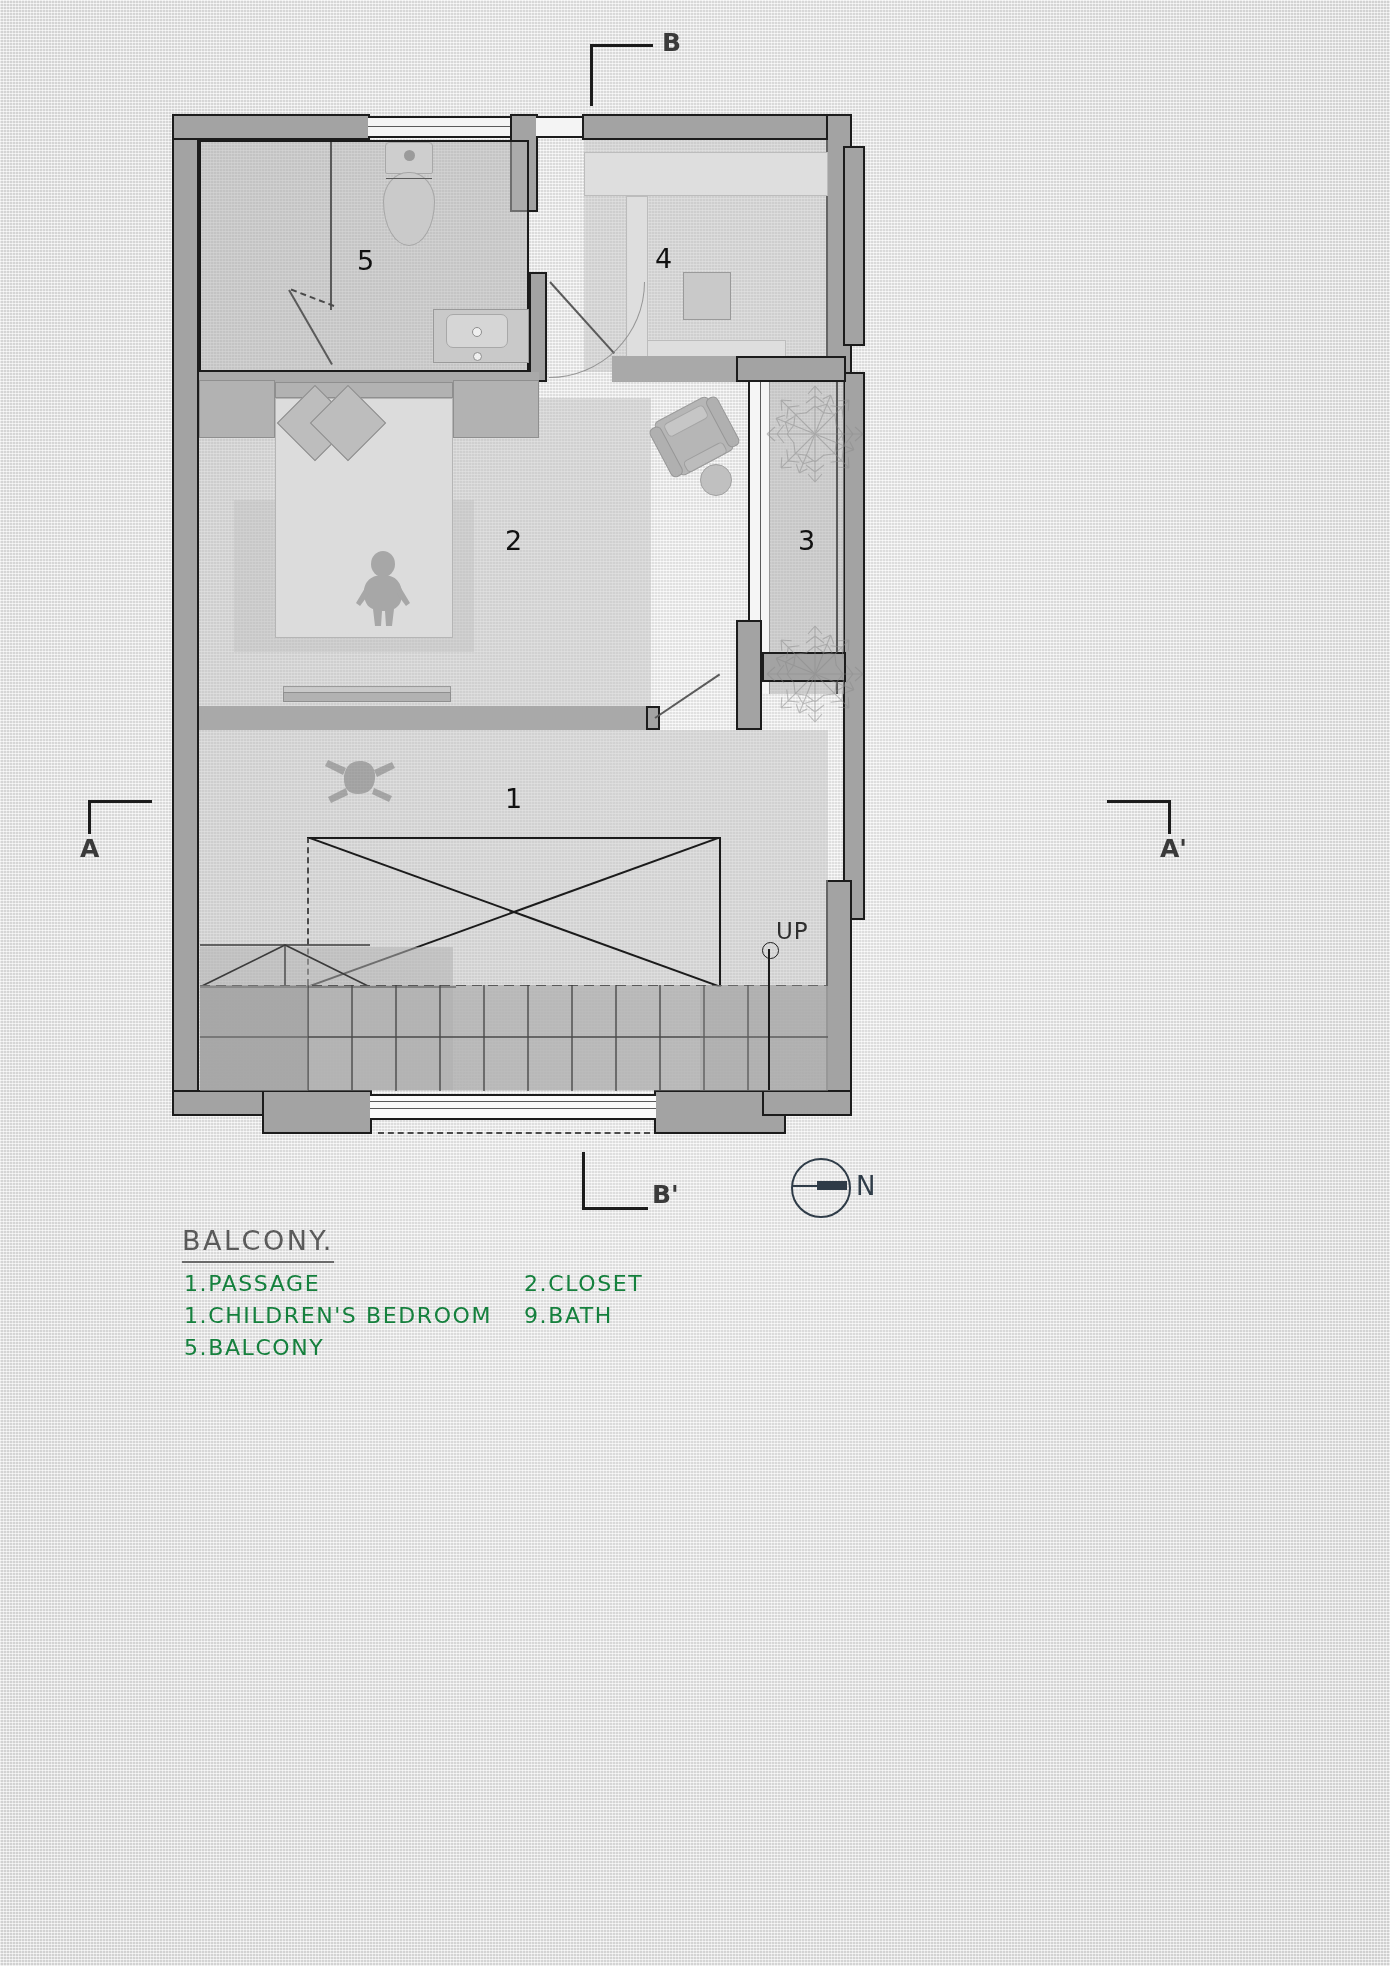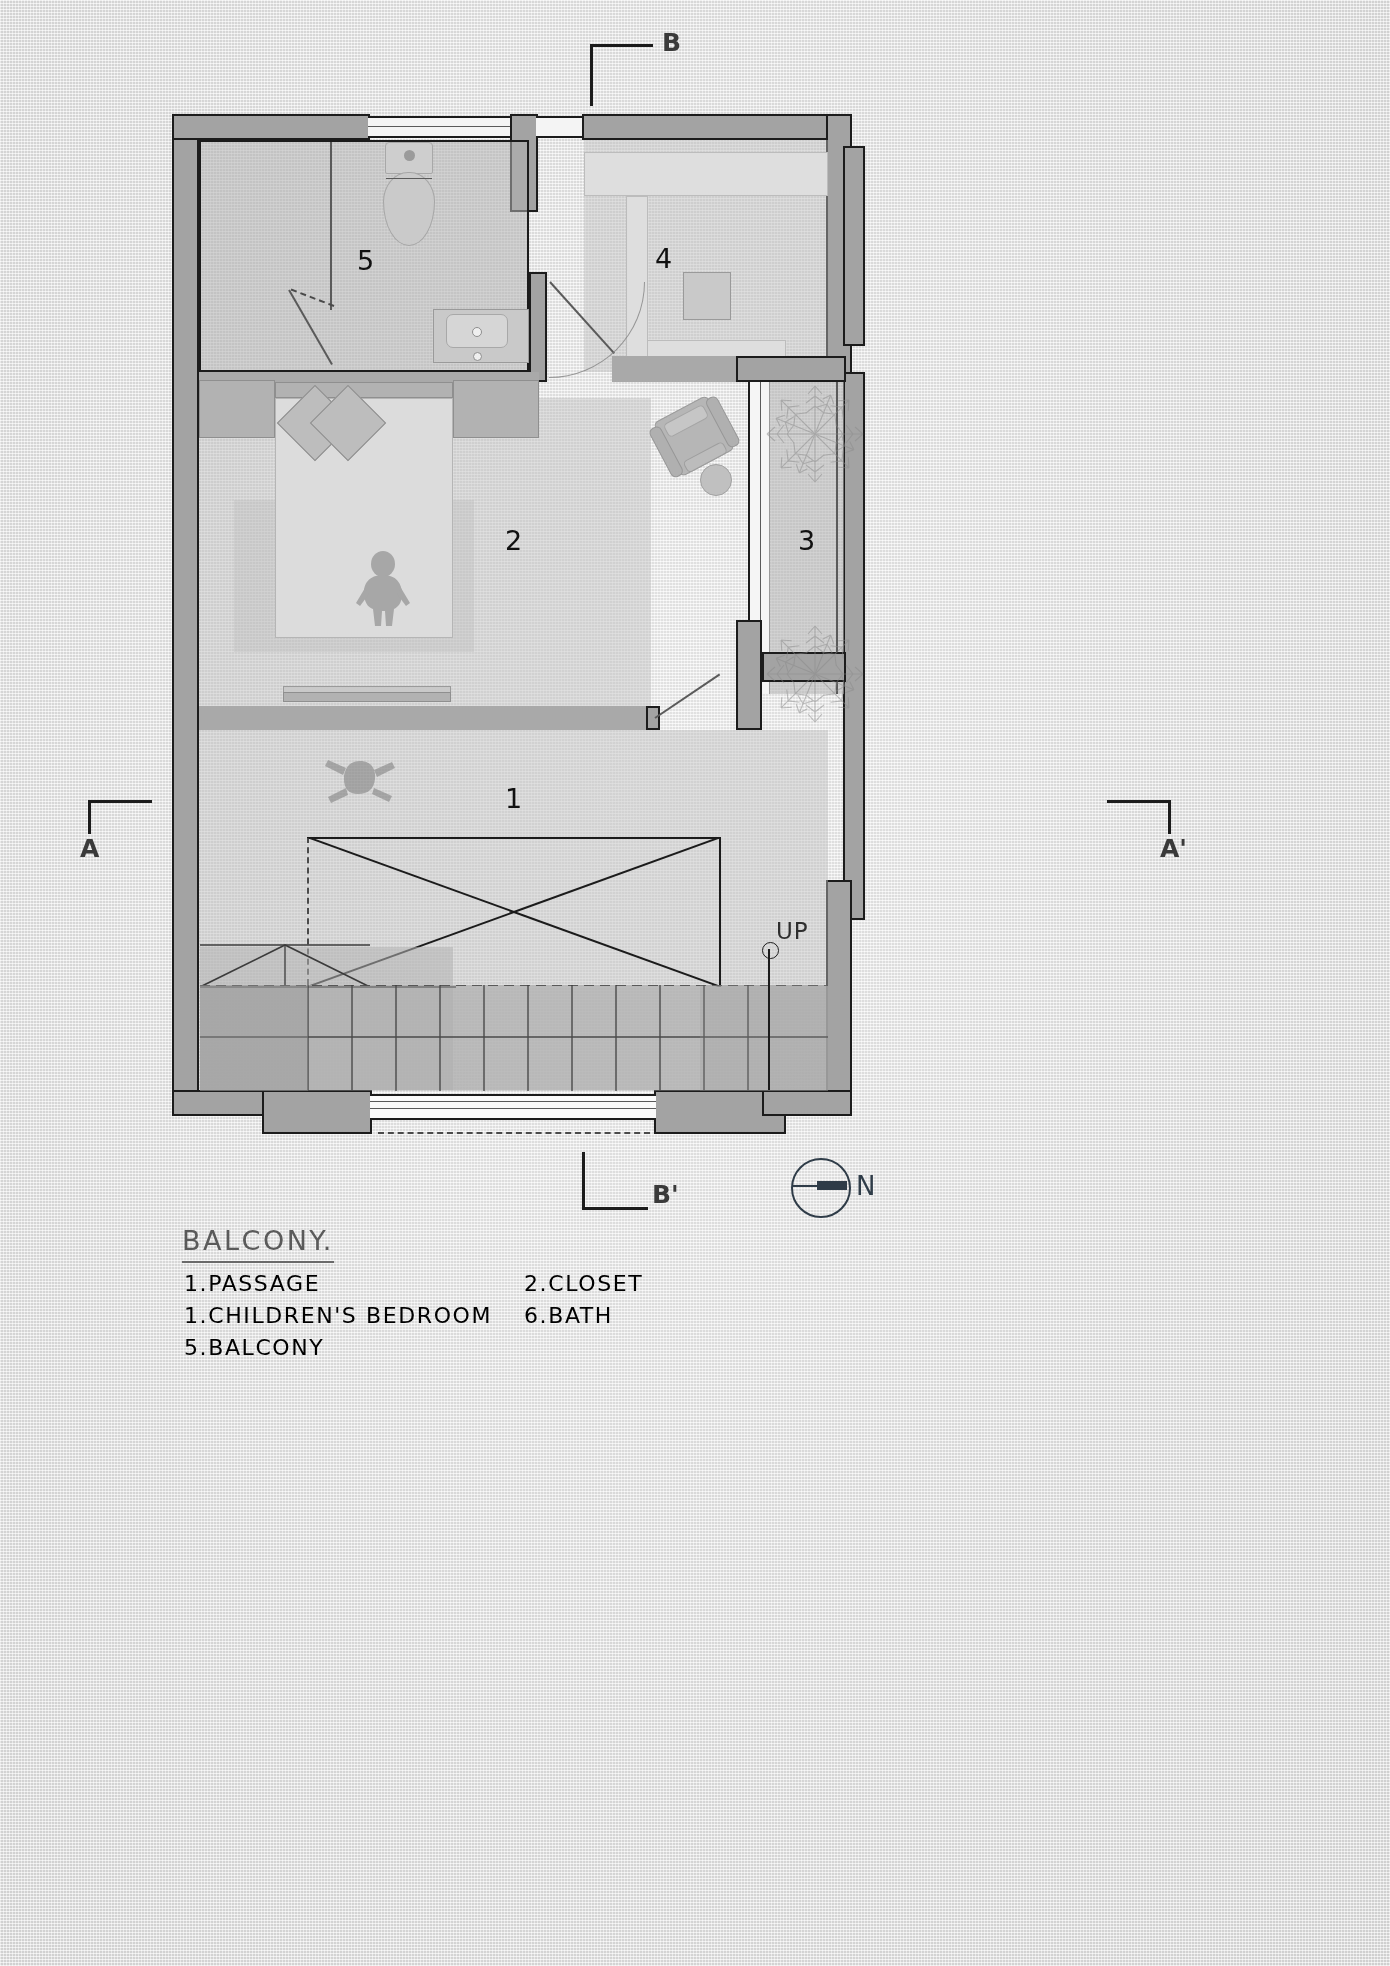--- a/index.html
+++ b/index.html
@@ -41,21 +41,21 @@
     font-family:"DejaVu Sans","Liberation Sans",sans-serif;
     font-size:36px;color:#4a4a4a;letter-spacing:4.5px;font-weight:400;
   }
   .legend-head{
     font-family:"DejaVu Sans","Liberation Sans",sans-serif;
     font-size:27px;color:#5a5a5a;letter-spacing:2.5px;
     border-bottom:2px solid #6a6a6a;display:inline-block;padding-bottom:5px;
   }
   .legend-item{
     font-family:"DejaVu Sans","Liberation Sans",sans-serif;
-    font-size:22px;color:#000000;letter-spacing:1.6px;line-height:32px;
+    font-size:22px;color:#15803d;letter-spacing:1.6px;line-height:32px;
     white-space:nowrap;
   }
   .n-label{
     font-family:"DejaVu Sans","Liberation Sans",sans-serif;
     font-size:26px;color:#2f3c48;
   }
 
   
   .furn      {background:#c9c9c9;border:1px solid #9a9a9a;box-sizing:border-box;}
   .furn-dark {background:#b2b2b2;border:1px solid #8f8f8f;box-sizing:border-box;}
@@ -366,16 +366,16 @@
   <div class="abs legend-head" style="left:182px;top:1225px;">BALCONY.</div>
 
   <div class="abs" style="left:184px;top:1268px;">
     <div class="legend-item">1.PASSAGE</div>
     <div class="legend-item">1.CHILDREN'S BEDROOM</div>
     <div class="legend-item">5.BALCONY</div>
   </div>
 
   <div class="abs" style="left:524px;top:1268px;">
     <div class="legend-item">2.CLOSET</div>
-    <div class="legend-item">6.BATH</div>
+    <div class="legend-item">9.BATH</div>
   </div>
 
 </div>
 
 </body></html>

